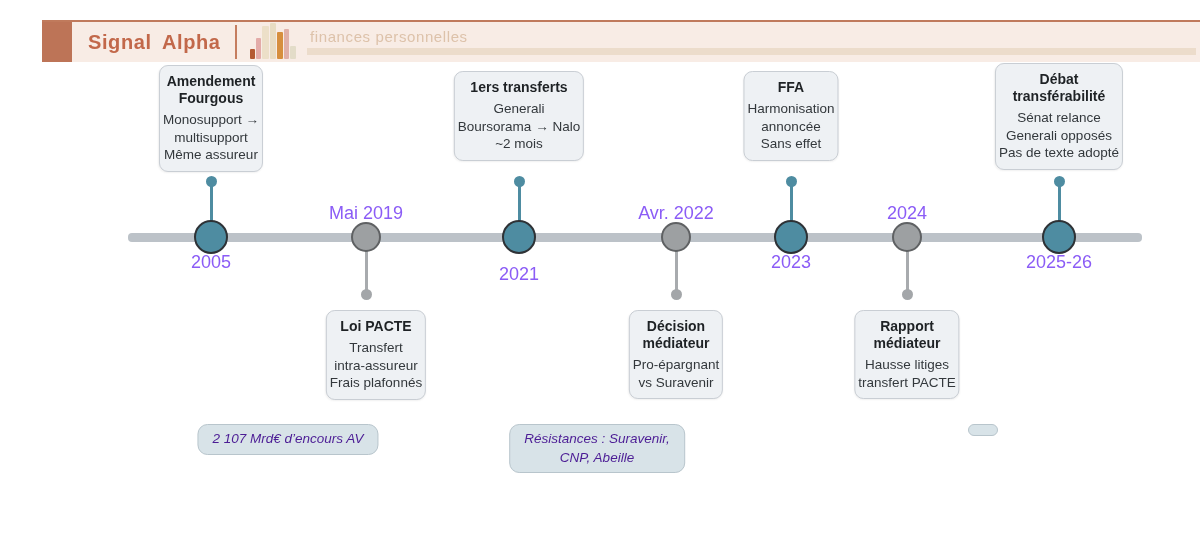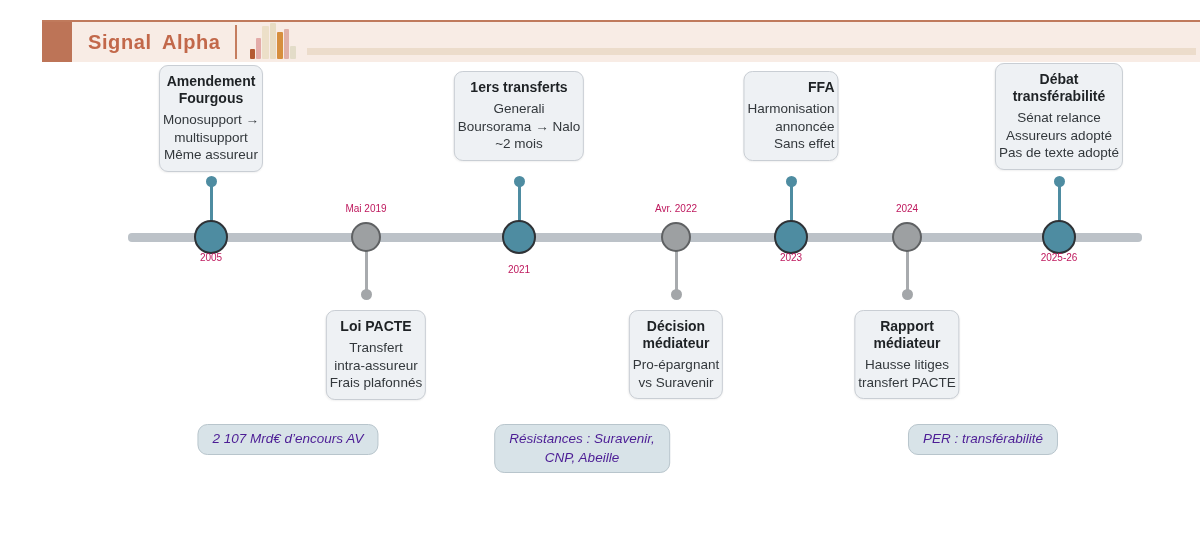--- a/index.html
+++ b/index.html
@@ -36,21 +36,21 @@
 
   .conn { position:absolute; width:3px; }
   .conn.teal { background:#4e8ca1; top:182px; height:55px; }
   .conn.gray { background:#a8abae; top:237px; height:57px; }
   .conn-dot { position:absolute; width:11px; height:11px; border-radius:50%; }
   .conn-dot.teal { background:#4e8ca1; top:176px; }
   .conn-dot.gray { background:#a3a6a9; top:289px; }
 
   .date-label {
     position:absolute; transform:translateX(-50%); white-space:nowrap;
-    font-size:10px; color:#be185d;
+    font-size:18px; color:#8b5cf6;
   }
   .date-label.below { top:252px; }
   .date-label.above { top:203px; }
 
   .event-card {
     position:absolute; transform:translateX(-50%); white-space:nowrap;
     background:#eef1f4; border:1px solid #c9ced4; border-radius:9px;
     padding:7px 3px; text-align:center;
     box-shadow:0 1px 2px rgba(0,0,0,0.06);
   }
@@ -76,20 +76,21 @@
     <div class="header-divider"></div>
     <div class="brand-chart-icon">
       <div class="bar" style="height:10px;background:#b45a33;width:5px"></div>
       <div class="bar" style="height:21px;background:#e3aba8"></div>
       <div class="bar" style="height:33px;background:#ecdfc8;width:7px"></div>
       <div class="bar" style="height:36px;background:#e8dcc2;width:7px"></div>
       <div class="bar" style="height:27px;background:#d68f3e"></div>
       <div class="bar" style="height:30px;background:#e0b0a8"></div>
       <div class="bar" style="height:13px;background:#e3dcc8"></div>
     </div>
+    <div class="header-tagline">finances personnelles</div>
     <div class="tagline-underline"></div>
   </div>
 
   <div class="tl-bar"></div>
 
   <div class="event-card" style="left:211px; bottom:369px;">
     <div class="card-title-line">Amendement</div>
     <div class="card-title-line">Fourgous</div>
     <div class="card-gap"></div>
     <div class="card-line">Monosupport →</div>
@@ -130,21 +131,21 @@
   <div class="conn-dot gray" style="left:670.5px;"></div>
   <div class="circle gray" style="left:661px;"></div>
   <div class="event-card" style="left:676px; top:310px;">
     <div class="card-title-line">Décision</div>
     <div class="card-title-line">médiateur</div>
     <div class="card-gap"></div>
     <div class="card-line">Pro-épargnant</div>
     <div class="card-line">vs Suravenir</div>
   </div>
 
-  <div class="event-card" style="left:791px; bottom:380px;text-align:right;">
+  <div class="event-card" style="left:791px; bottom:380px;">
     <div class="card-title-line">FFA</div>
     <div class="card-gap"></div>
     <div class="card-line">Harmonisation</div>
     <div class="card-line">annoncée</div>
     <div class="card-line">Sans effet</div>
   </div>
   <div class="conn teal" style="left:789.5px;"></div>
   <div class="conn-dot teal" style="left:785.5px;"></div>
   <div class="circle teal" style="left:774px;"></div>
   <div class="date-label below" style="left:791px;">2023</div>
@@ -159,32 +160,31 @@
     <div class="card-gap"></div>
     <div class="card-line">Hausse litiges</div>
     <div class="card-line">transfert PACTE</div>
   </div>
 
   <div class="event-card" style="left:1059px; bottom:371px;">
     <div class="card-title-line">Débat</div>
     <div class="card-title-line">transférabilité</div>
     <div class="card-gap"></div>
     <div class="card-line">Sénat relance</div>
-    <div class="card-line">Assureurs adopté</div>
+    <div class="card-line">Generali opposés</div>
     <div class="card-line">Pas de texte adopté</div>
   </div>
   <div class="conn teal" style="left:1057.5px;"></div>
   <div class="conn-dot teal" style="left:1053.5px;"></div>
   <div class="circle teal" style="left:1042px;"></div>
   <div class="date-label below" style="left:1059px;">2025-26</div>
 
   <div class="note-box" style="left:288px;">
     <div>2 107 Mrd€ d’encours AV</div>
   </div>
-  <div class="note-box" style="left:582px;">
+  <div class="note-box" style="left:597px;">
     <div>Résistances : Suravenir,</div>
     <div>CNP, Abeille</div>
   </div>
   <div class="note-box" style="left:983px;">
-    <div>PER : transférabilité</div>
   </div>
 
 </div>
 
 </body></html>

